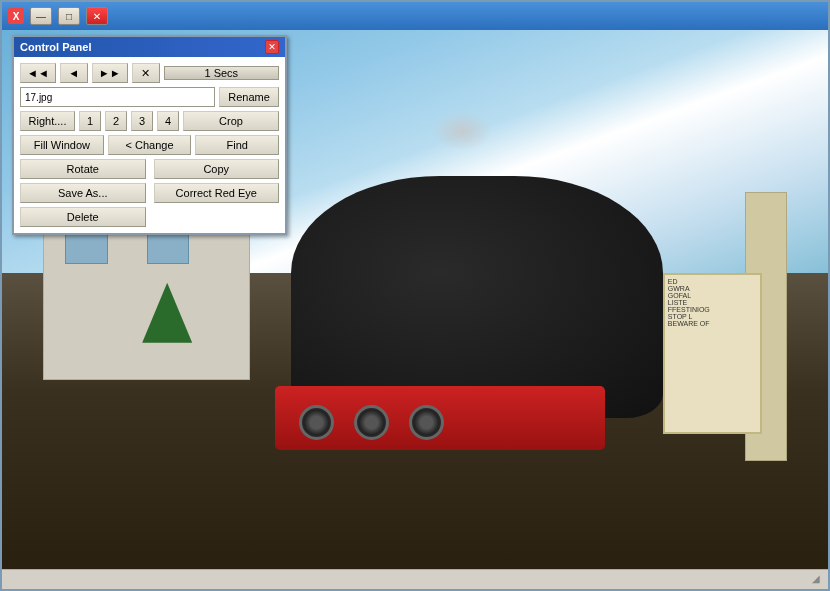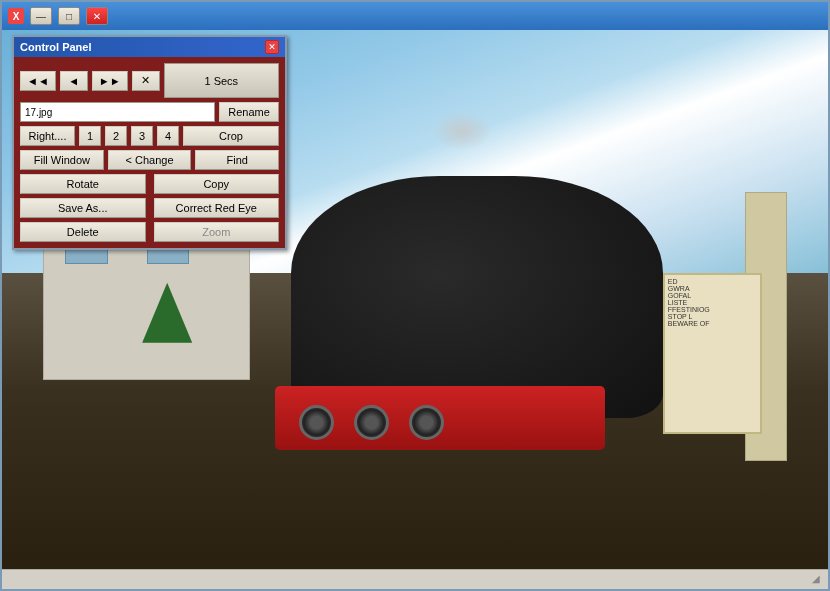--- a/index.html
+++ b/index.html
@@ -209,21 +209,21 @@
       font-size: 7px;
       color: #333;
     }
 
     
     #control-panel {
       position: absolute;
       top: 5px;
       left: 10px;
       width: 275px;
-      background: #7f1d1d;
+      background: #ffffff;
       border: 2px solid #8899aa;
       box-shadow: 2px 2px 4px rgba(0,0,0,0.4);
     }
     #panel-titlebar {
       height: 20px;
       background: linear-gradient(to right, #2255aa, #3366cc);
       display: flex;
       align-items: center;
       padding: 0 6px;
       gap: 4px;
@@ -304,21 +304,21 @@
 
     .secs-btn {
       background: linear-gradient(to bottom, #e8e4d8, #c8c4b8);
       border: 1px solid #9a9888;
       padding: 2px 8px;
       font-size: 11px;
       cursor: pointer;
       display: flex;
       align-items: center;
       justify-content: center;
-      height: 35px;
+      height: 14px;
     }
 
     .status-bar {
       height: 20px;
       background: #d4d0c8;
       border-top: 1px solid #b0aca0;
       display: flex;
       align-items: center;
       padding: 0 4px;
       flex-shrink: 0;
@@ -417,21 +417,20 @@
 
 
         <div class="panel-row-2col">
           <button class="ctrl-btn">Save As...</button>
           <button class="ctrl-btn">Correct Red Eye</button>
         </div>
 
 
         <div class="panel-row-2col">
           <button class="ctrl-btn">Delete</button>
-          <button class="ctrl-btn disabled">Zoom</button>
         </div>
 
       </div>
     </div>
   </div>
 
   <div class="status-bar">
     <span class="resize-grip">◢</span>
   </div>
 </div>

